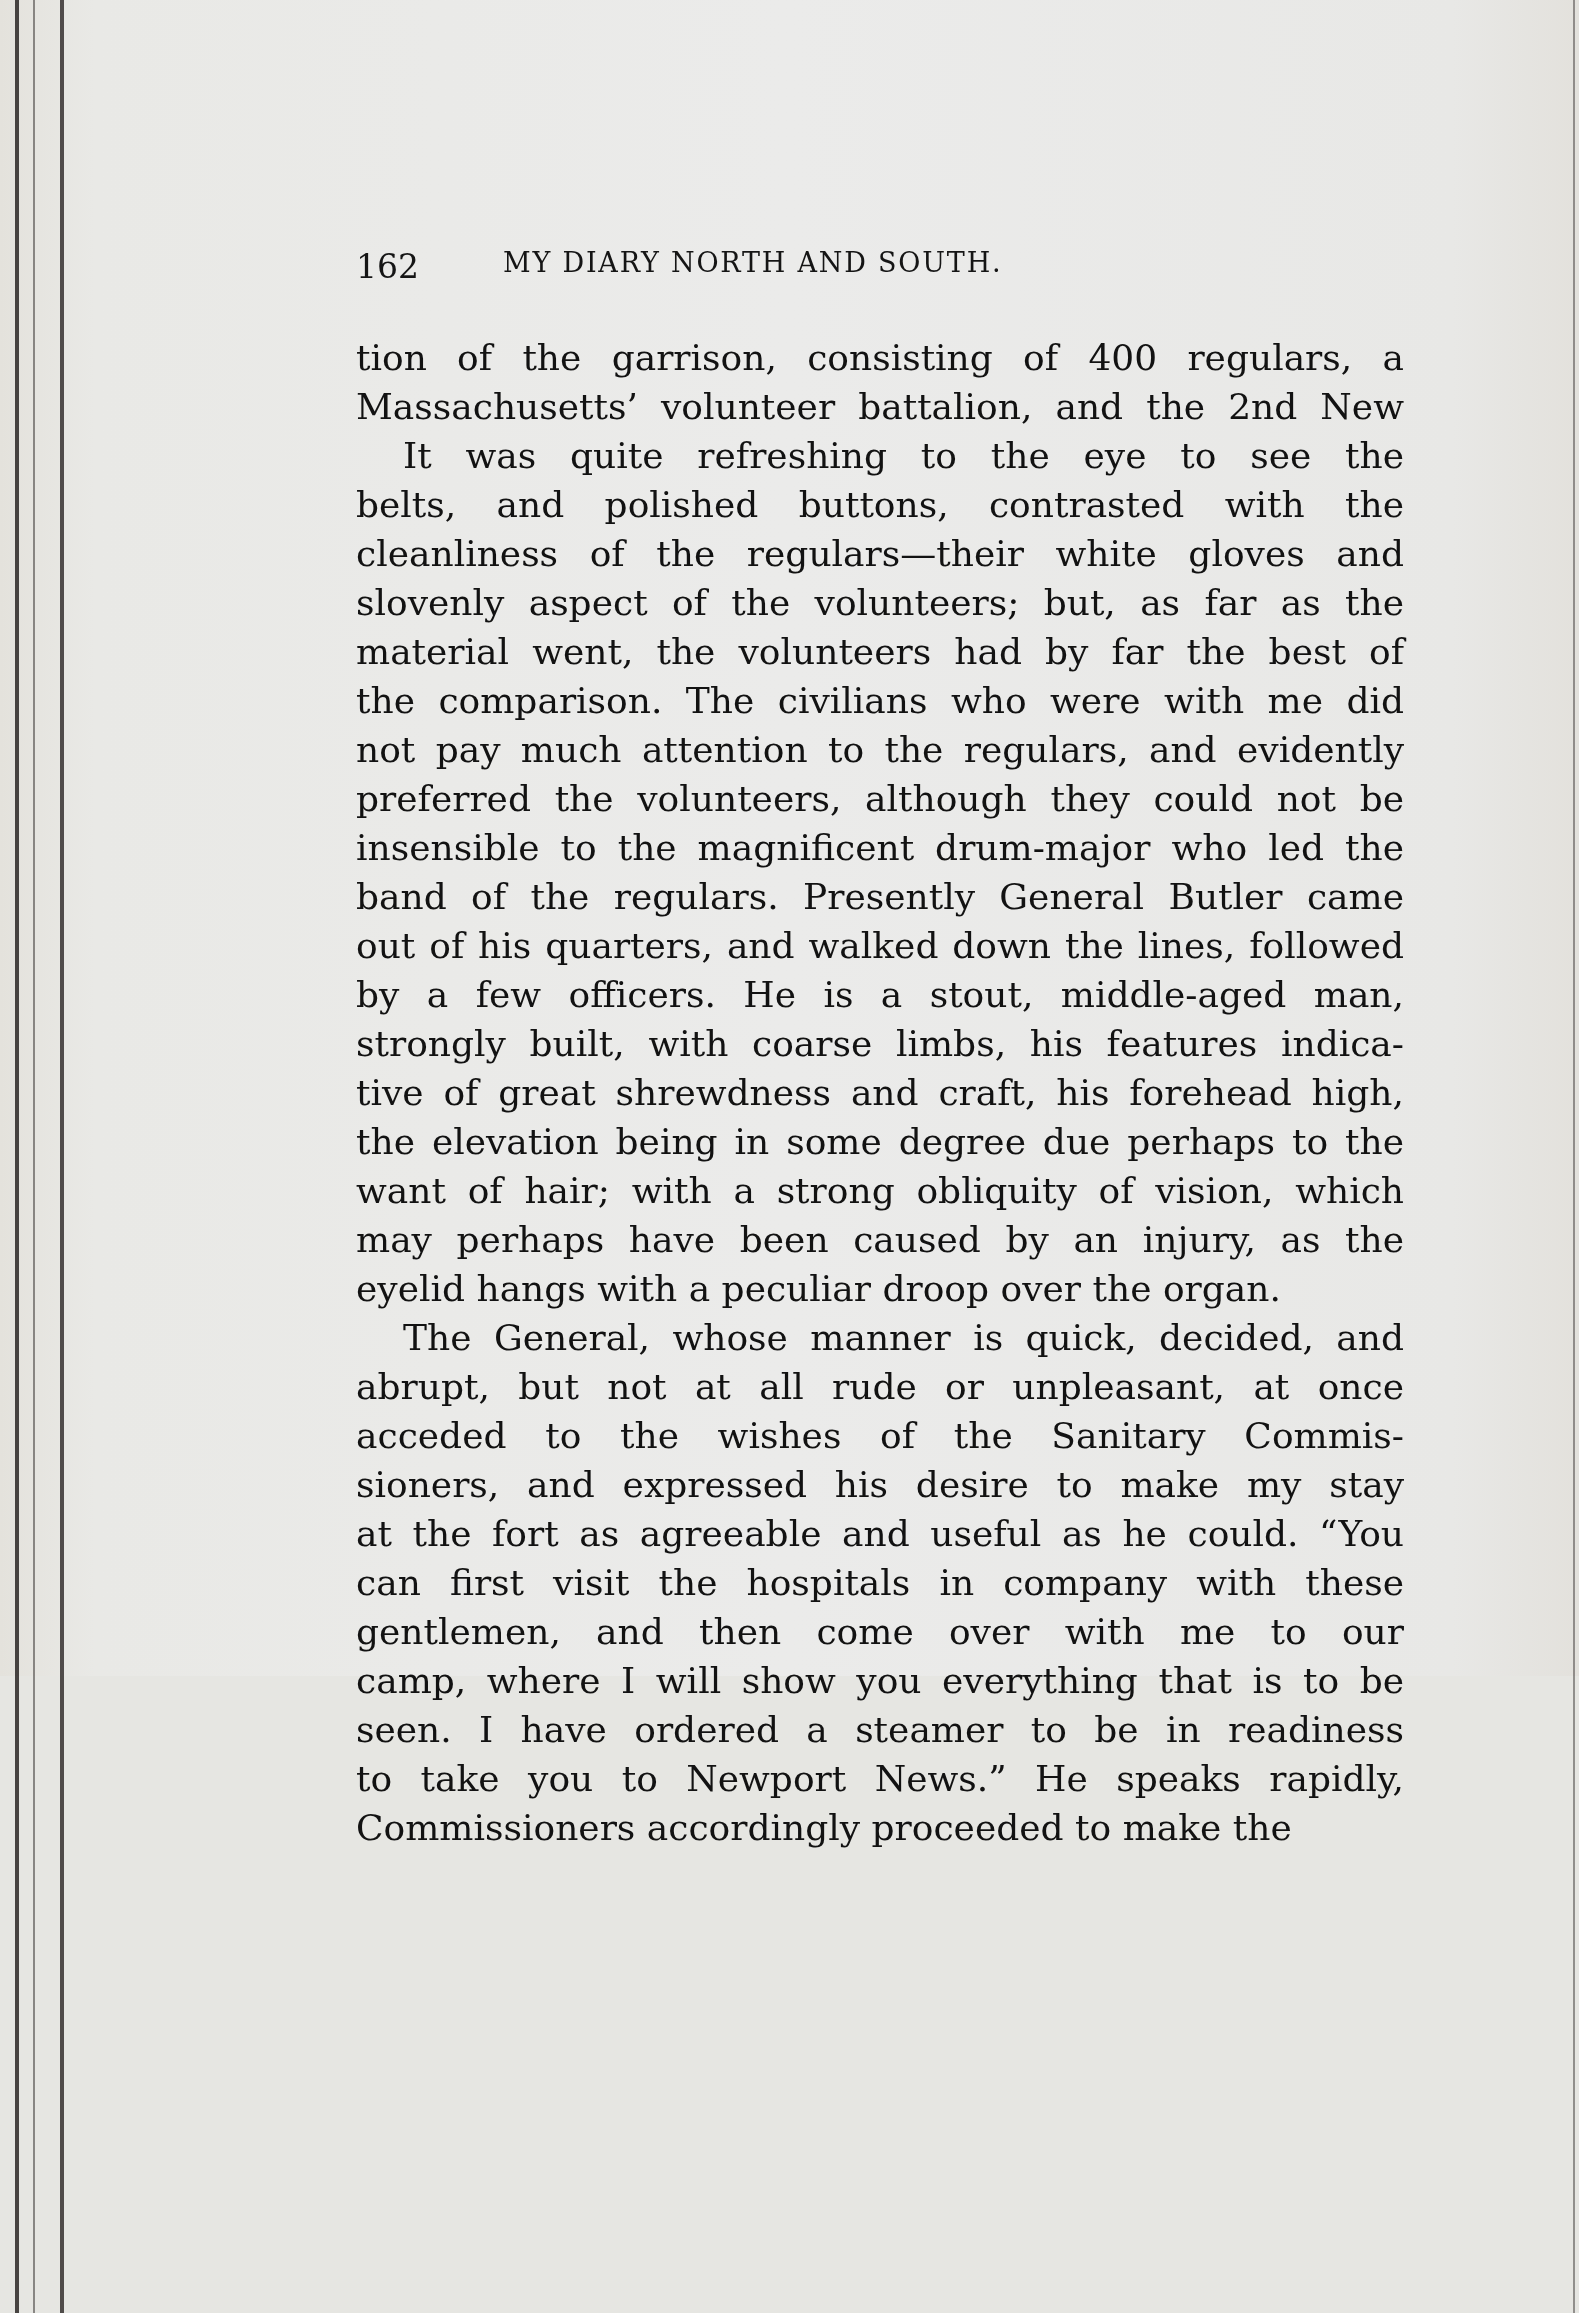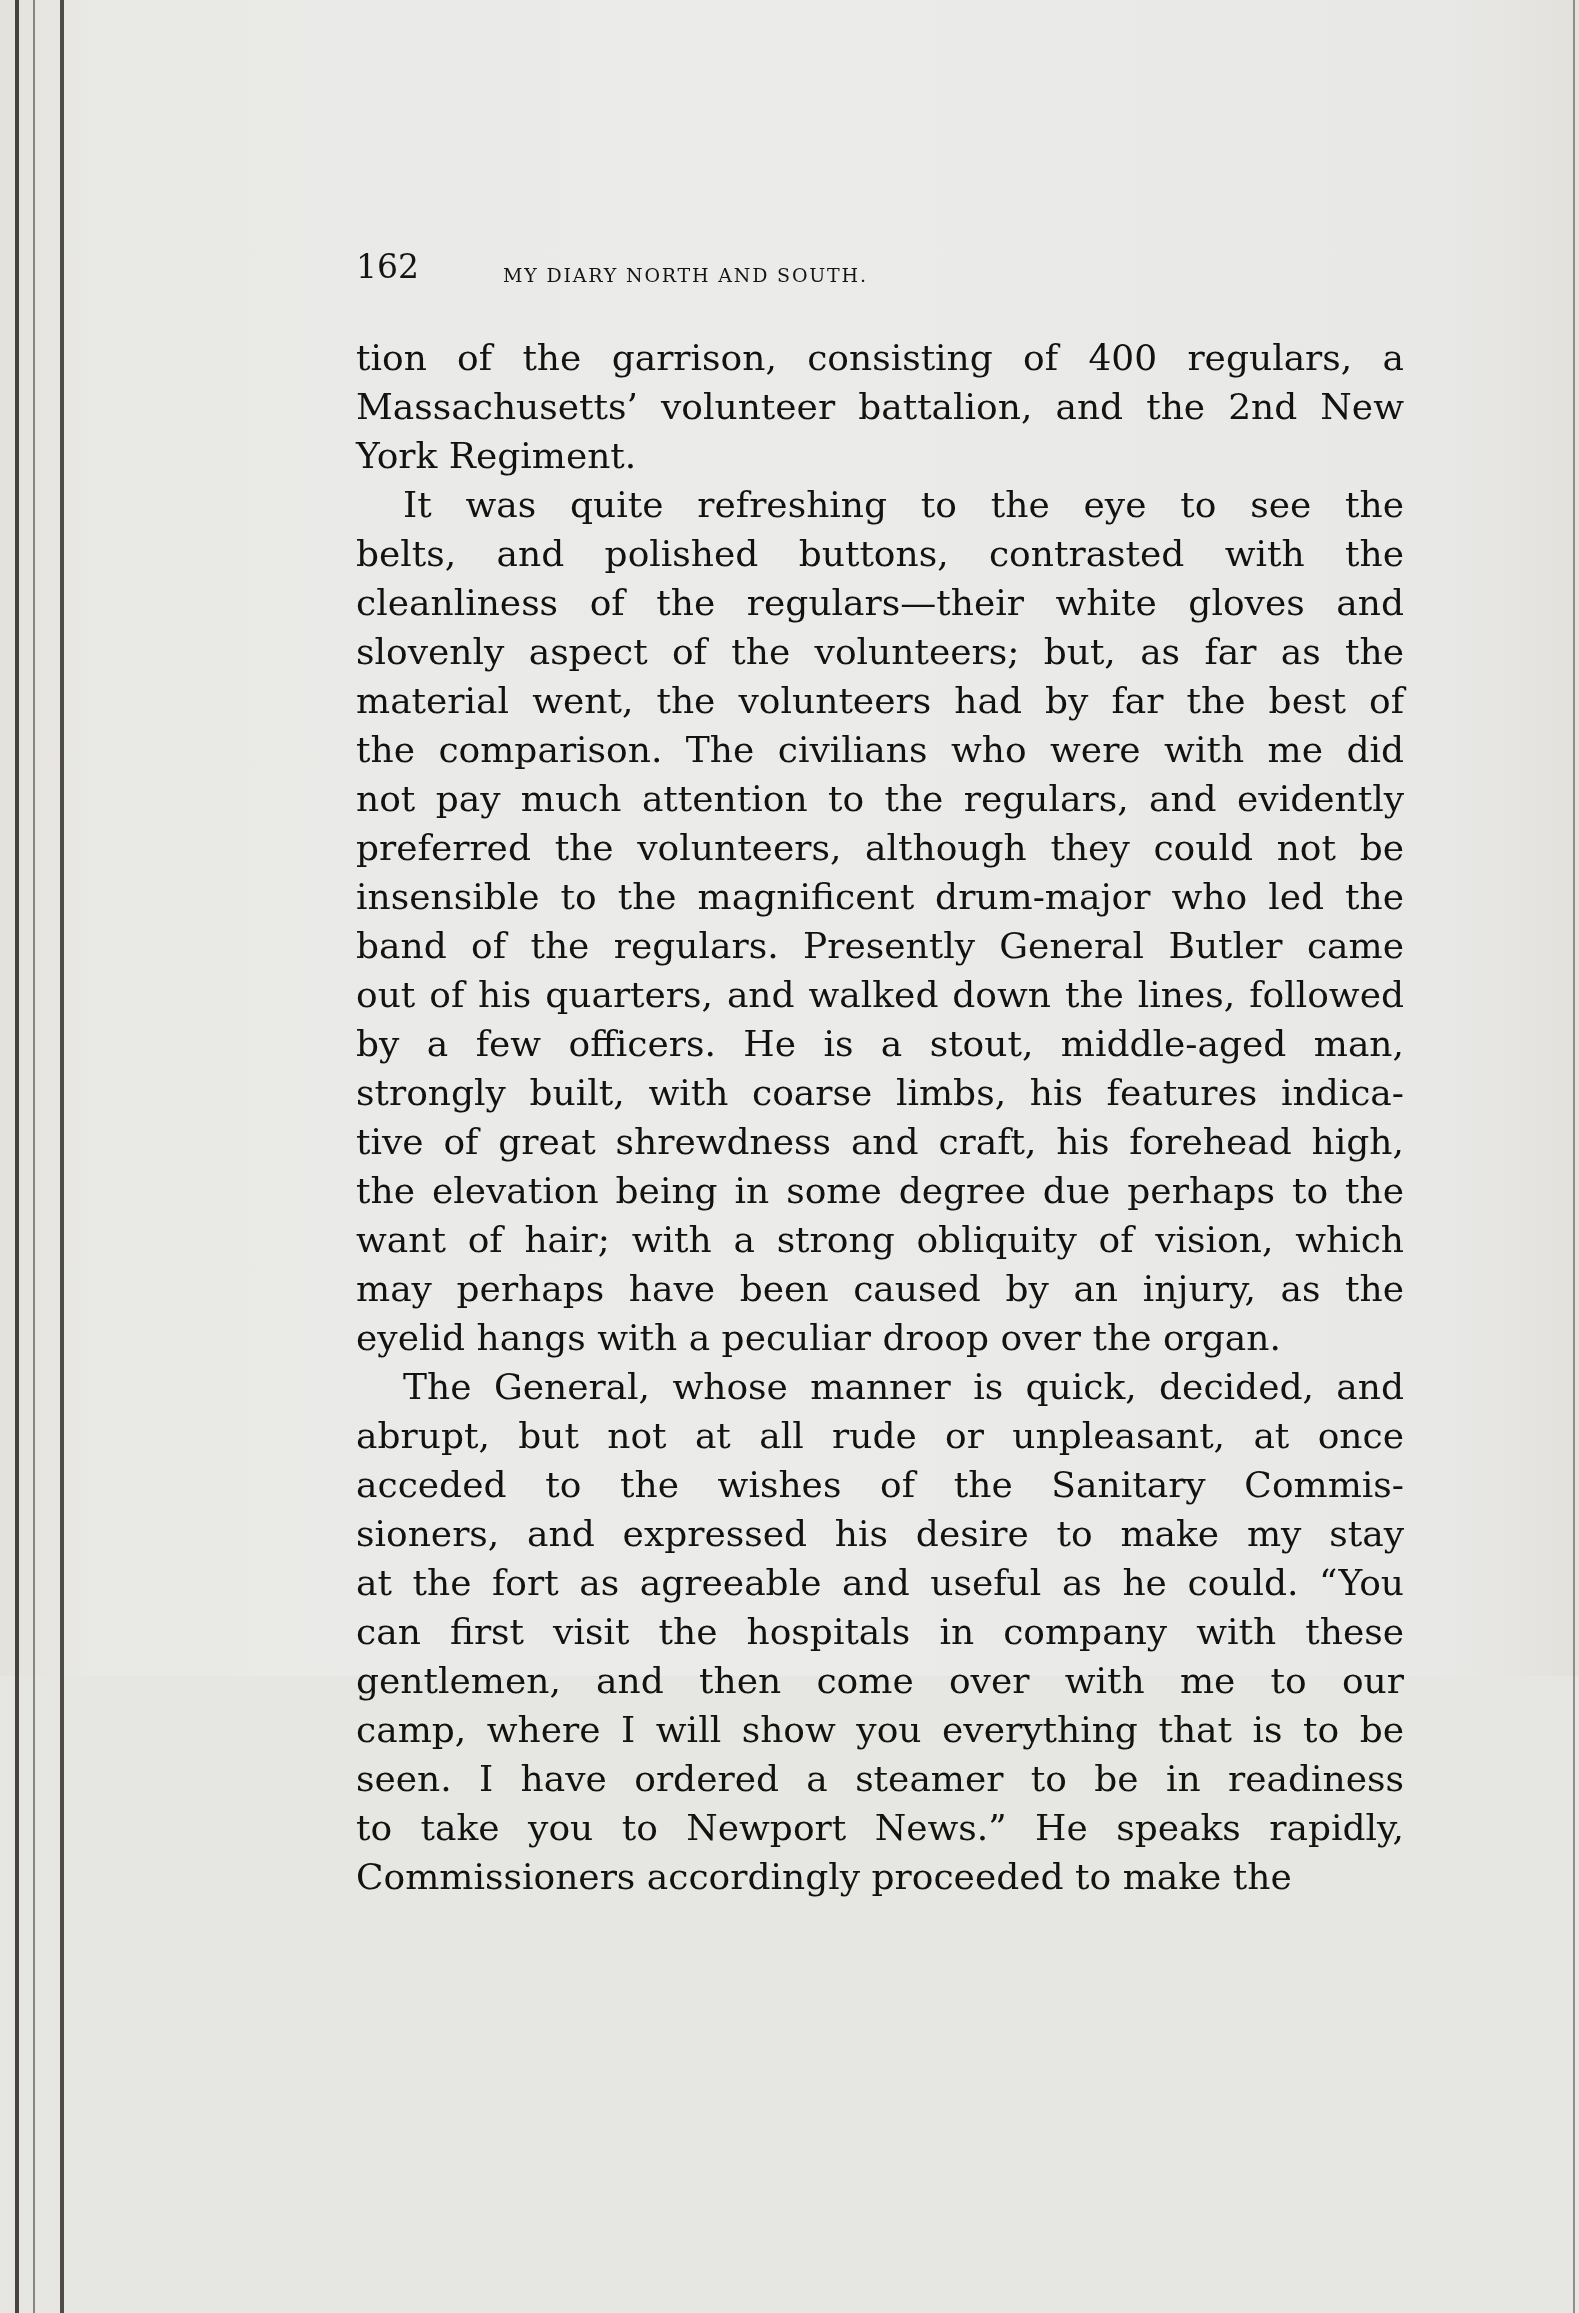--- a/index.html
+++ b/index.html
@@ -17,21 +17,21 @@
     .e1 { left: 14.5px; width: 4.5px; opacity: .85; }
     .e2 { left: 33px; width: 1.8px; opacity: .5; }
     .e3 { left: 60px; width: 3.6px; opacity: .8; }
     .e4 { right: 3.6px; width: 2.7px; opacity: .45; }
     .header {
       position: absolute; left: 356px; top: 247px; width: 1064px;
       height: 55px; color: #151515;
     }
     .page-number { position: absolute; left: 0; top: 0; font-size: 33px; }
     .running-head {
-      position: absolute; left: 147px; top: 17px; font-size: 19px; letter-spacing: 1.8px;
+      position: absolute; left: 147px; top: 0; font-size: 27px; letter-spacing: 1.8px;
       font-variant: small-caps;
     }
     .body-text {
       position: absolute; left: 356px; top: 333px; width: 1048px;
       font-size: 36px; line-height: 49px; color: #121212;
     }
     .line { display: block; text-align: justify; text-align-last: justify; white-space: nowrap; height: 49px; }
     .line.last { text-align-last: left; }
     .line.indent { padding-left: 47px; }
   </style>
@@ -46,21 +46,20 @@
 
   <div class="header">
     <span class="page-number">162</span>
     <span class="running-head">MY DIARY NORTH AND SOUTH.</span>
   </div>
 
   <div class="body-text" id="body-text">
       <div>
         <span class="line">tion of the garrison, consisting of 400 regulars, a</span>
         <span class="line">Massachusetts’ volunteer battalion, and the 2nd New</span>
-        <span class="line last">York Regiment.</span>
       </div>
       <div>
         <span class="line indent">It was quite refreshing to the eye to see the</span>
         <span class="line">belts, and polished buttons, contrasted with the</span>
         <span class="line">cleanliness of the regulars—their white gloves and</span>
         <span class="line">slovenly aspect of the volunteers; but, as far as the</span>
         <span class="line">material went, the volunteers had by far the best of</span>
         <span class="line">the comparison. The civilians who were with me did</span>
         <span class="line">not pay much attention to the regulars, and evidently</span>
         <span class="line">preferred the volunteers, although they could not be</span>

